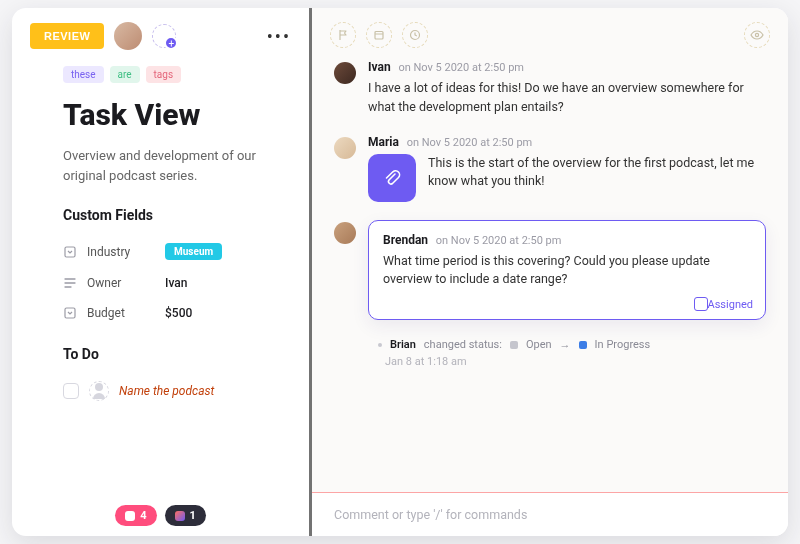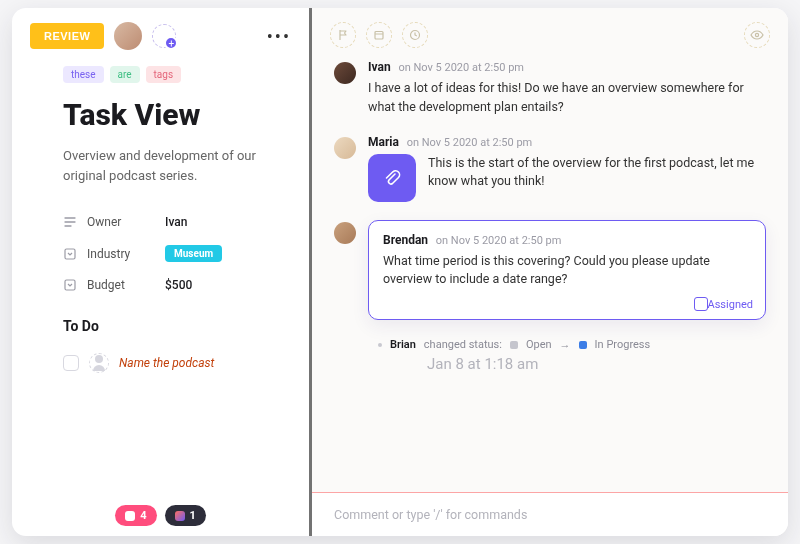--- a/index.html
+++ b/index.html
@@ -289,23 +289,23 @@
   gap: 8px;
   font-size: 11px;
   color: #8a8a95;
   margin: 6px 0 4px 44px;
 }
 .activity .dot { width:4px;height:4px;background:#c8c8d0;border-radius:50%; }
 .status-sq { width:8px;height:8px;border-radius:2px;display:inline-block; }
 .status-sq.grey { background:#c5c5cd; }
 .status-sq.blue { background:#3c7de6; }
 .activity-time {
-  font-size: 15px;
+  font-size: 11px;
   color: #b3b3bb;
-  margin-left: 93px;
+  margin-left: 51px;
 }
 .compose {
   border-top: 1px solid #fca5a5;
   padding: 14px 22px;
   font-size: 12.5px;
   color: #b3b3bb;
   background: #fff;
   cursor: text;
 }
 svg { display: block; }
@@ -330,39 +330,40 @@
     <div class="body-left">
       <div class="tags">
         <span class="tag purple">these</span>
         <span class="tag green">are</span>
         <span class="tag red">tags</span>
       </div>
 
       <h1 class="title">Task View</h1>
       <p class="desc">Overview and development of our original podcast series.</p>
 
-
-      <div class="field-row">
-        <span class="ico">
-          <svg width="12" height="12" viewBox="0 0 12 12">
-              <path d="M1 2h10M1 6h10M1 10h6" stroke="currentColor" stroke-width="1.3" fill="none" stroke-linecap="round"></path>
-            </svg>
-        </span>
-        <span class="label">Owner</span>
-        <span class="value">Ivan</span>
-      </div>
+      <div class="section-h">Custom Fields</div>
+
       <div class="field-row">
         <span class="ico">
           <svg width="12" height="12" viewBox="0 0 12 12">
               <rect x="1" y="1" width="10" height="10" rx="1.5" fill="none" stroke="currentColor" stroke-width="1.2"></rect>
               <path d="M4 5l2 2 2-2" stroke="currentColor" stroke-width="1.2" fill="none"></path>
             </svg>
         </span>
         <span class="label">Industry</span>
         <span class="pill">Museum</span>
+      </div>
+      <div class="field-row">
+        <span class="ico">
+          <svg width="12" height="12" viewBox="0 0 12 12">
+              <path d="M1 2h10M1 6h10M1 10h6" stroke="currentColor" stroke-width="1.3" fill="none" stroke-linecap="round"></path>
+            </svg>
+        </span>
+        <span class="label">Owner</span>
+        <span class="value">Ivan</span>
       </div>
       <div class="field-row">
         <span class="ico">
           <svg width="12" height="12" viewBox="0 0 12 12">
               <rect x="1" y="1" width="10" height="10" rx="1.5" fill="none" stroke="currentColor" stroke-width="1.2"></rect>
               <path d="M4 5l2 2 2-2" stroke="currentColor" stroke-width="1.2" fill="none"></path>
             </svg>
         </span>
         <span class="label">Budget</span>
         <span class="value">$500</span>

